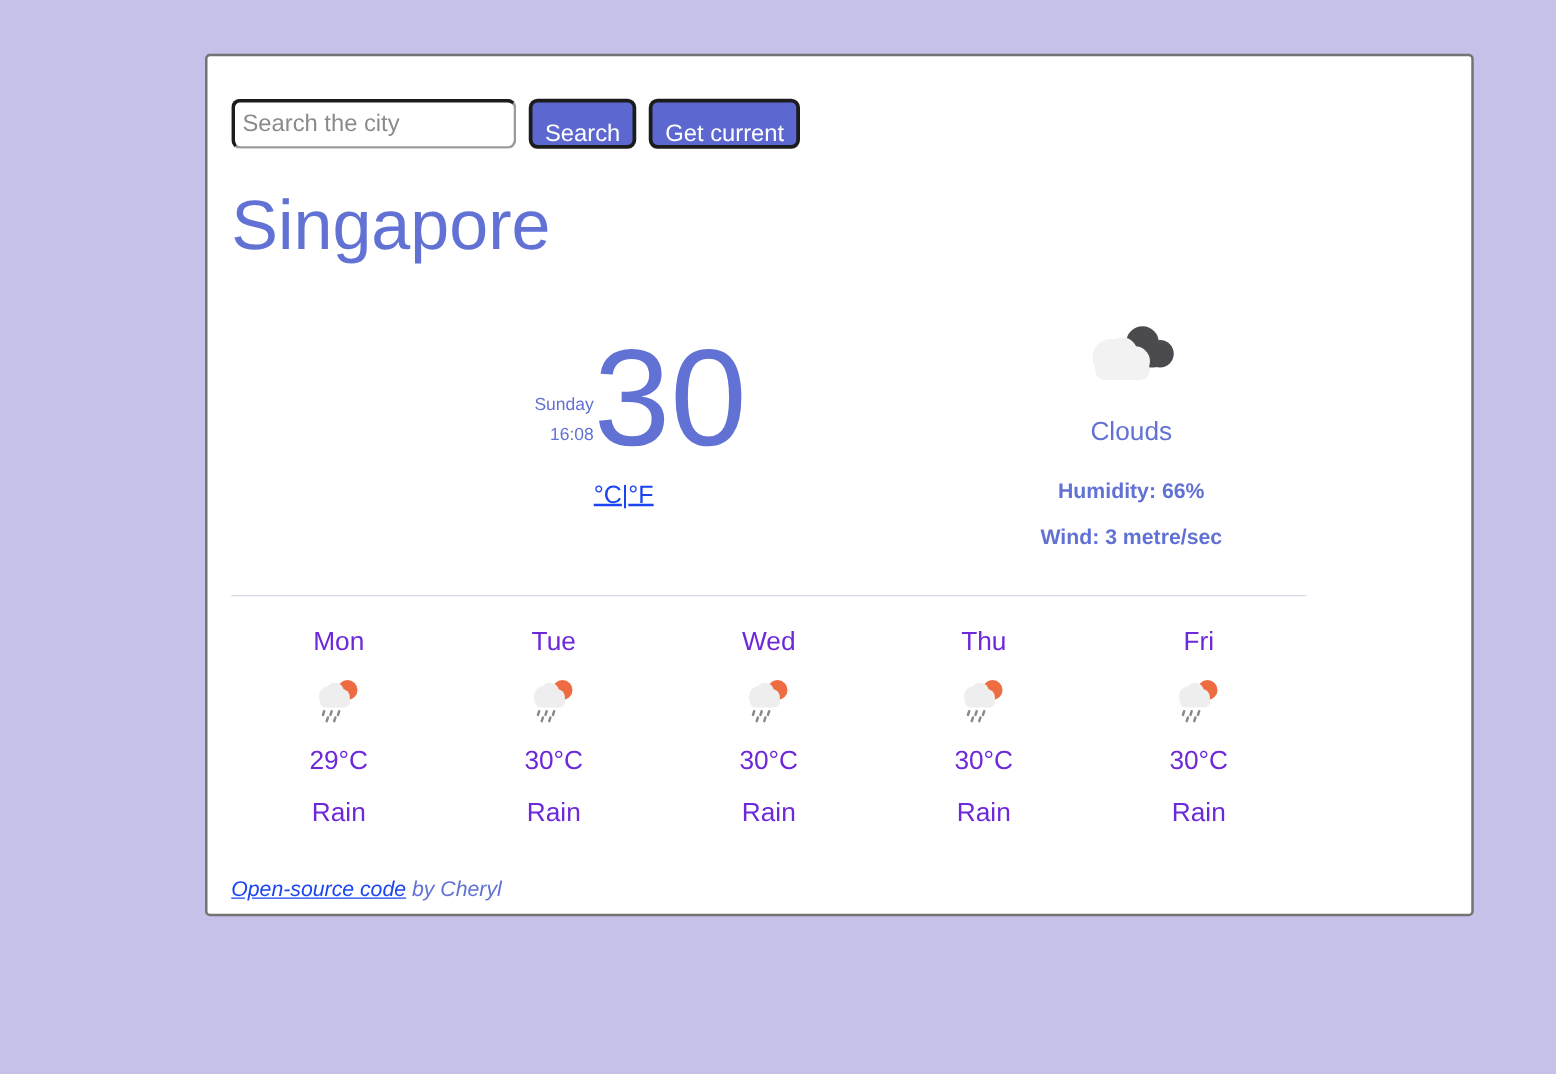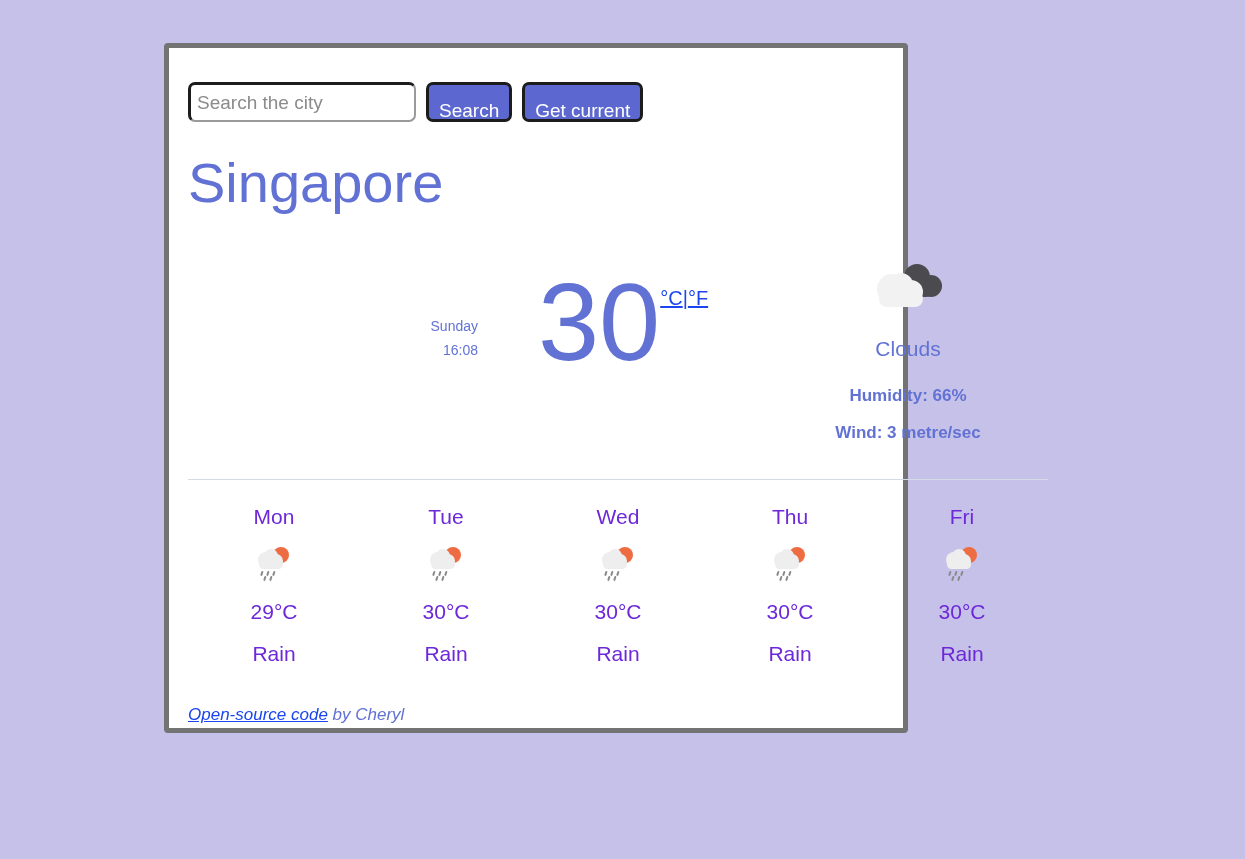--- a/index.html
+++ b/index.html
@@ -12,24 +12,24 @@
     background: #c5c1e8;
     font-family: "Liberation Sans", sans-serif;
     overflow: hidden;
   }
 
   
   .weather-card {
     position: absolute;
     left: 164px;
     top: 43px;
-    width: 744px;
+    width: 1015px;
     height: 690px;
     background: #ffffff;
-    border: 5px solid #737373;
+    border: 2px solid #737373;
     border-radius: 4px;
     box-sizing: border-box;
   }
 
   
   .search-row {
     position: absolute;
     left: 19px;
     top: 34px;
     display: flex;
@@ -102,20 +102,21 @@
     color: #6272d4;
     font-size: 14px;
     line-height: 1.7;
   }
   .col-temp {
     width: 290px;
     display: flex;
     justify-content: center;
     align-items: flex-start;
     padding-top: 18px;
+    flex-direction: column;
   }
   .temp-value {
     font-size: 110px;
     color: #6272d4;
     line-height: 0.92;
   }
   .units {
     font-size: 20px;
     padding-top: 16px;
     white-space: nowrap;

